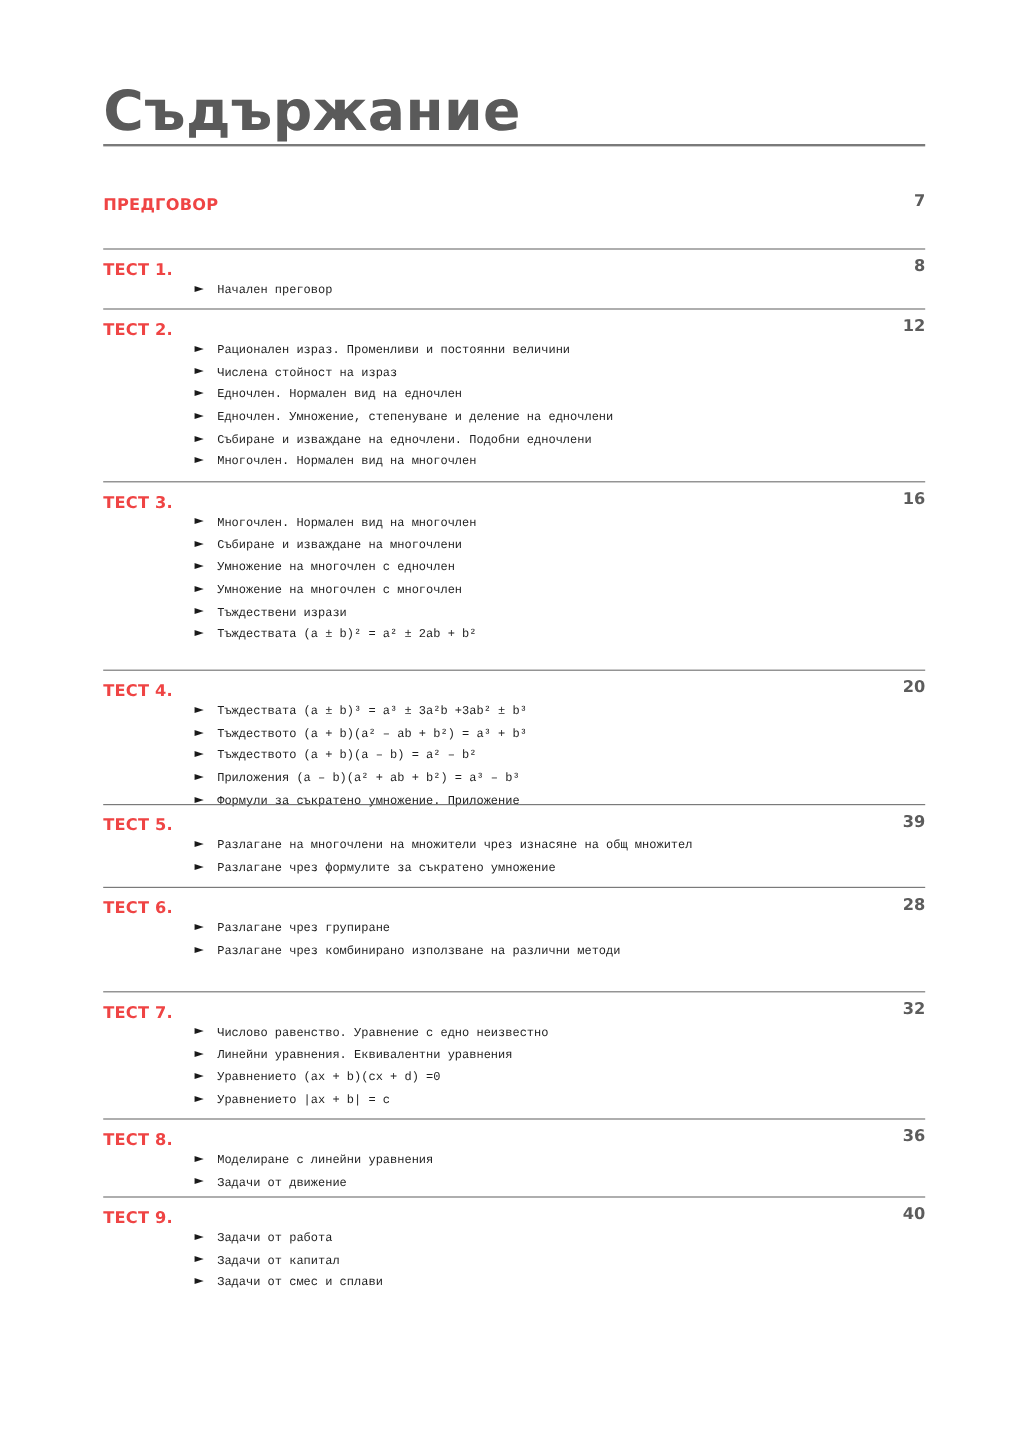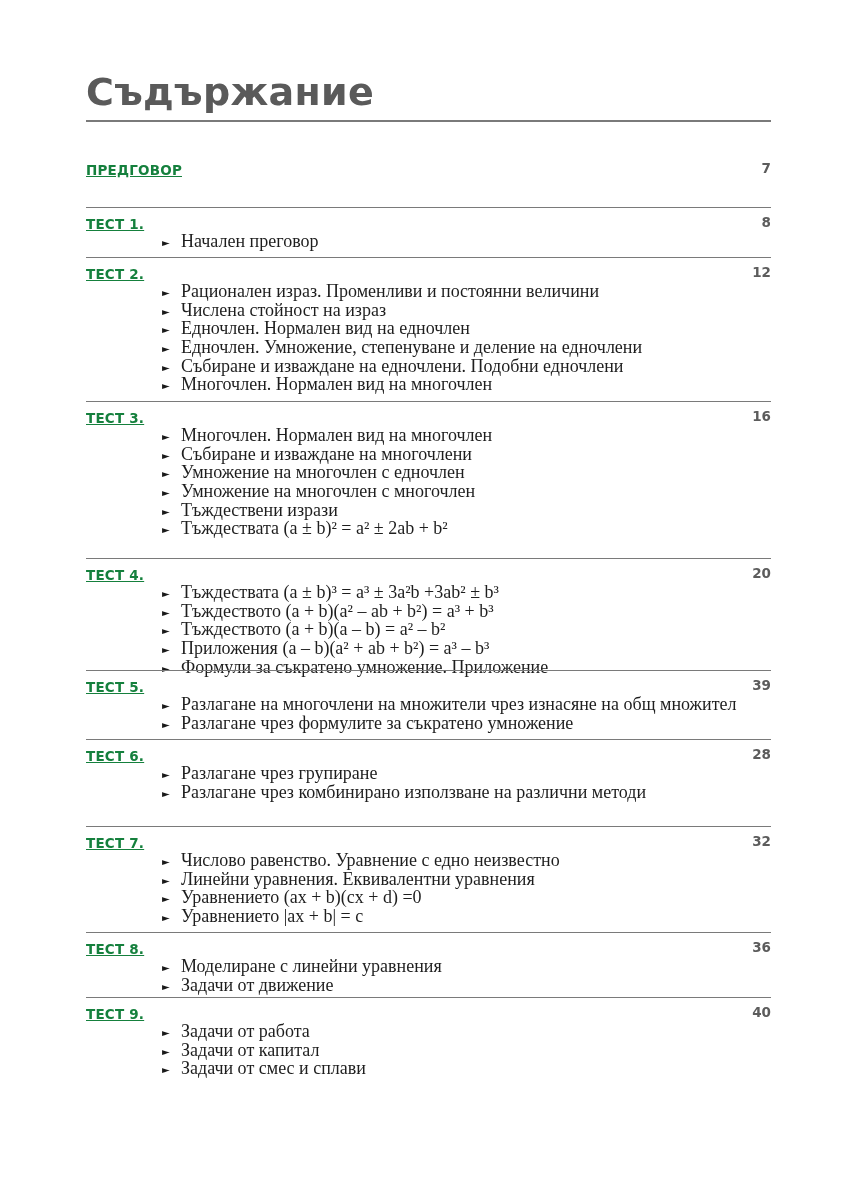--- a/index.html
+++ b/index.html
@@ -1,31 +1,31 @@
 <!DOCTYPE html>
 <html><head>
 <meta charset="utf-8">
 <style>
   html, body { margin: 0; padding: 0; background: #ffffff; }
   body { width: 857px; height: 1200px; position: relative; overflow: hidden;
          font-family: "DejaVu Sans", "Liberation Sans", sans-serif; color: #1a1a1a; }
   .page { position: absolute; left: 86px; top: 0; width: 685px; }
   .title { position: absolute; top: 68px; left: 0; margin: 0;
            font-family: "DejaVu Sans", sans-serif; font-weight: bold;
-           font-size: 38px; letter-spacing: 0.3px; color: #5a5a5a; line-height: 48px; }
+           font-size: 46px; letter-spacing: 0.3px; color: #5a5a5a; line-height: 48px; }
   .title-rule { position: absolute; top: 120px; left: 0; width: 685px; height: 2px; background: #7a7a7a; }
   .preface { position: absolute; top: 160px; left: 0; width: 685px; height: 20px; }
-  .preface .label, .section .label { font-weight: bold; font-size: 13.5px; color: #15803d; letter-spacing: 0.2px; text-decoration: underline; }
+  .preface .label, .section .label { font-weight: bold; font-size: 13.5px; color: #ef4444; letter-spacing: 0.2px; }
   .num { position: absolute; right: 0; top: 0; font-weight: bold; font-size: 13.5px; color: #5c5c5c; }
   .section { position: absolute; left: 0; width: 685px; border-top: 1.5px solid #7a7a7a; }
   .section .head { position: relative; height: 18px; margin-top: 6px; }
   .section ul { list-style: none; margin: 0; padding: 0 0 0 76px; }
   .section li { position: relative; font-size: 13px; line-height: 18.7px; height: 18.7px; color: #1e1e1e; white-space: nowrap; }
   .section li .arrow { display: inline-block; width: 19px; font-size: 10px; color: #1a1a1a; vertical-align: 1px; }
-  .section li .text { font-family: Liberation Serif, serif; font-size: 18px; }
+  .section li .text { font-family: Liberation Mono, monospace; font-size: 10px; }
 </style>
 </head>
 <body>
 
 <div class="page">
   <h1 class="title">Съдържание</h1>
   <div class="title-rule"></div>
 
   <div class="preface">
     <span class="label">ПРЕДГОВОР</span>

